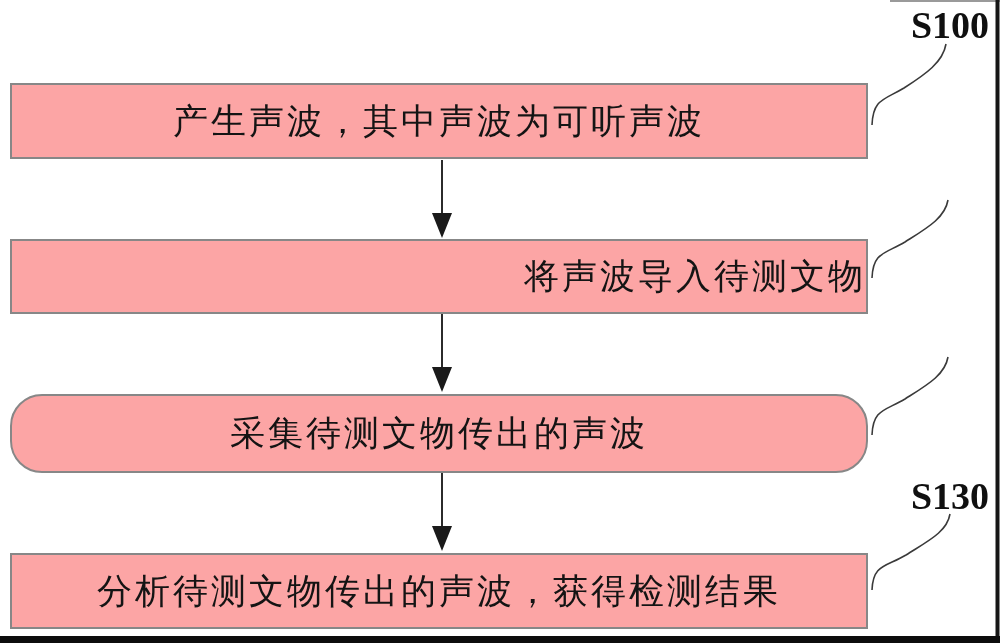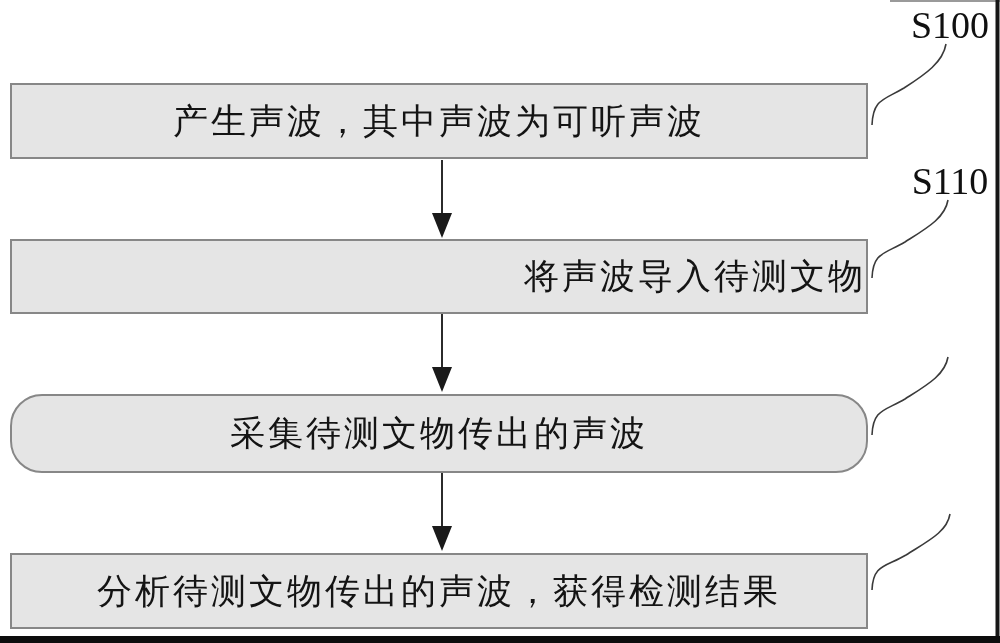--- a/index.html
+++ b/index.html
@@ -8,21 +8,21 @@
     width:1000px;height:643px;
     background:#ffffff;
     overflow:hidden;
     font-family:"Liberation Serif","DejaVu Serif",serif;
   }
   .step-box{
     position:absolute;
     left:10px;
     width:858px;
     border:2px solid #878787;
-    background:#e5e5e5;
+    background:#fca5a5;
     display:flex;
     align-items:center;
     justify-content:center;
     box-sizing:border-box;
   }
   .step-text{
     color:#141414;
     font-size:35px;
     letter-spacing:3px;
     white-space:nowrap;
@@ -31,20 +31,21 @@
   }
   .step-label{
     position:absolute;
     left:906px;
     width:88px;
     text-align:center;
     color:#101010;
     font-size:38px;
     line-height:1;
     white-space:nowrap;
+    font-weight:bold;
   }
   .overlay{
     position:absolute;
     left:0;top:0;width:1000px;height:643px;
     pointer-events:none;
   }
 </style>
 </head>
 <body>
 
@@ -60,21 +61,21 @@
 
   <div class="step-box" style="top:394px;height:79px;border-radius:32px;">
     <span class="step-text">采集待测文物传出的声波</span>
   </div>
 
   <div class="step-box" style="top:553px;height:76px;">
     <span class="step-text">分析待测文物传出的声波，获得检测结果</span>
   </div>
 
   <div class="step-label" style="top:6px;">S100</div>
-  <div class="step-label" style="top:162px;">S110</div>
+  <div class="step-label" style="top:477px;">S130</div>
 
   <svg class="overlay" viewBox="0 0 1000 643">
 
     <g stroke="#2b2b2b" fill="#1a1a1a">
       <line x1="442" y1="160" x2="442" y2="215" stroke-width="2"></line>
       <polygon points="432,213 452,213 442,238" stroke="none"></polygon>
     </g>
     <g stroke="#2b2b2b" fill="#1a1a1a">
       <line x1="442" y1="314" x2="442" y2="369" stroke-width="2"></line>
       <polygon points="432,367 452,367 442,392" stroke="none"></polygon>

